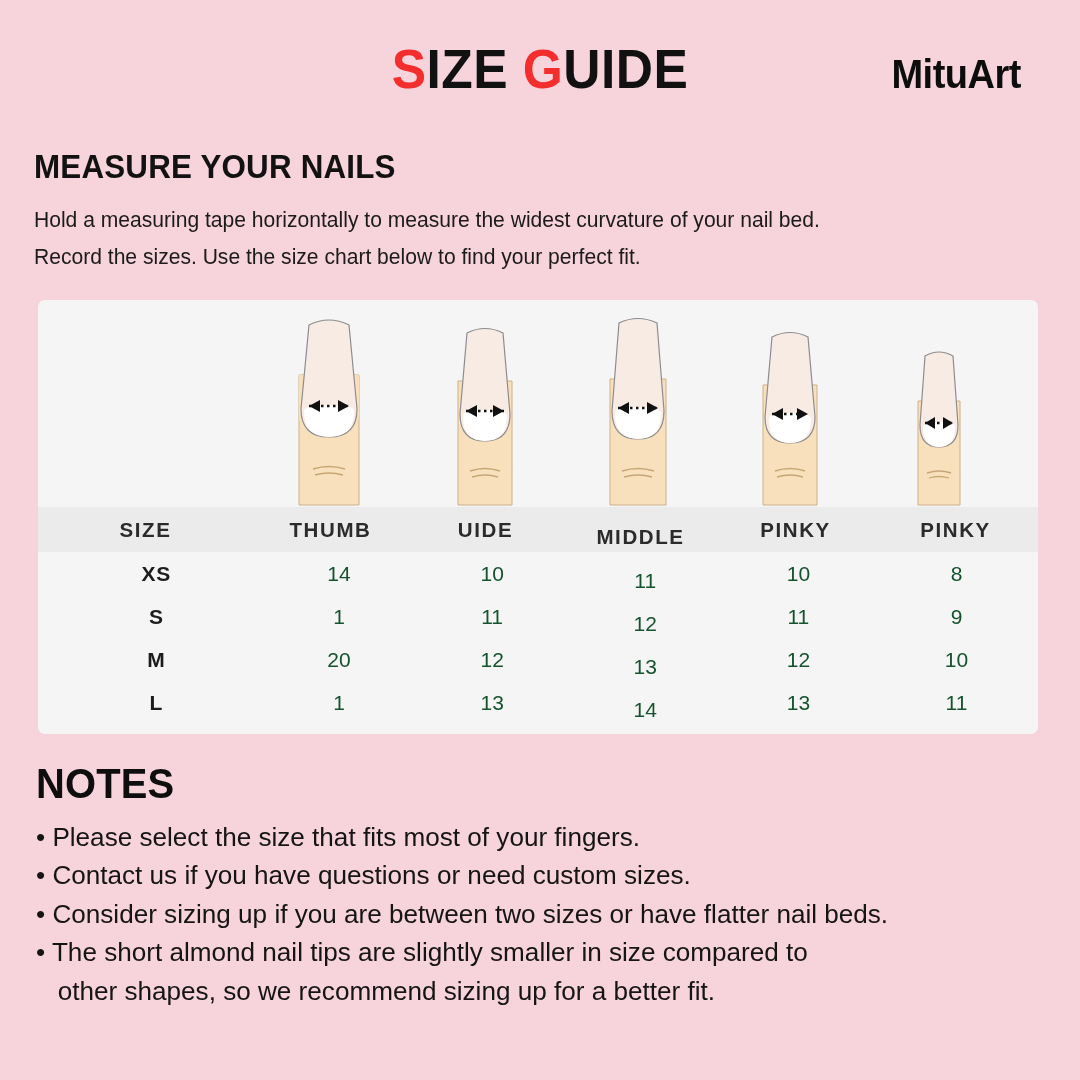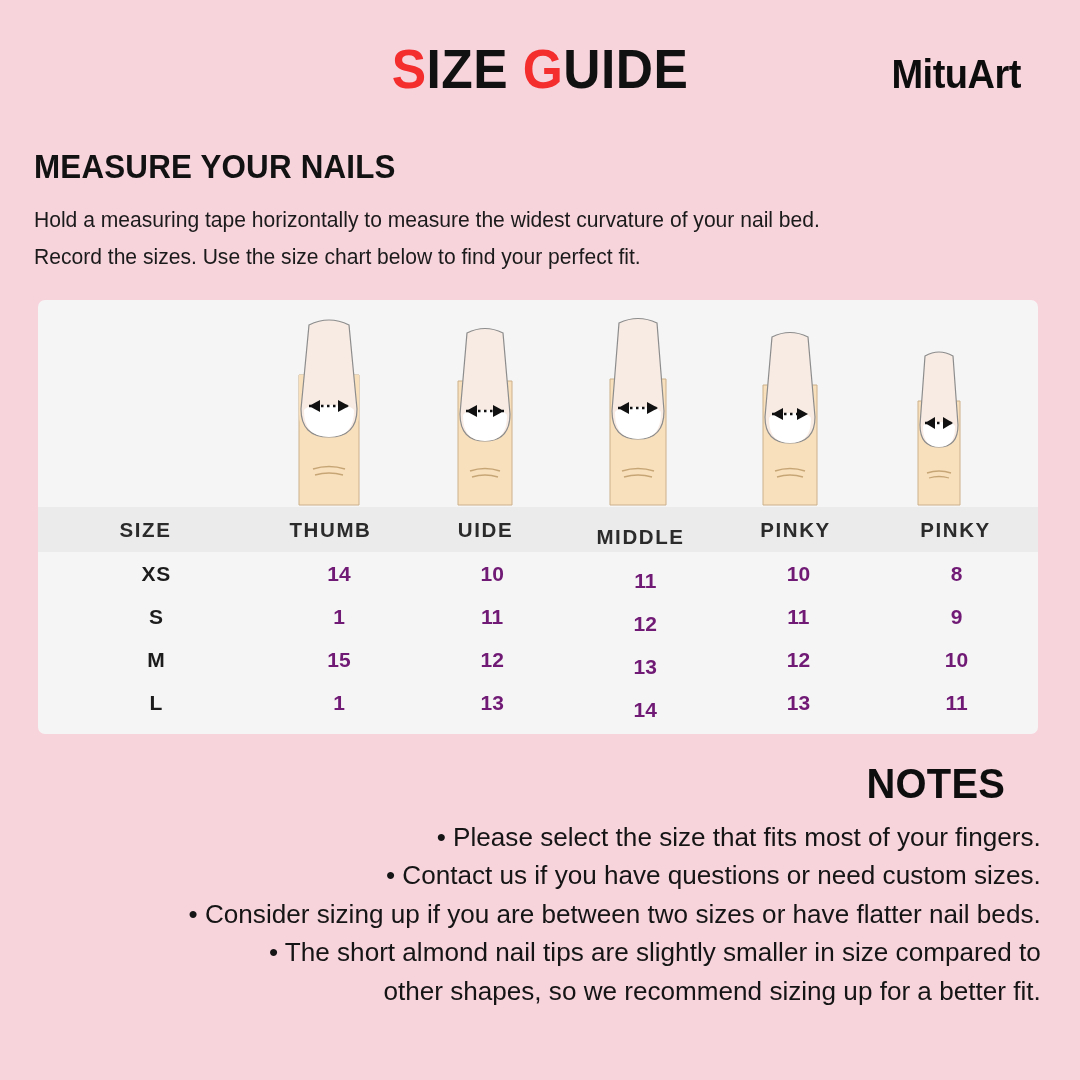--- a/index.html
+++ b/index.html
@@ -117,22 +117,22 @@
     padding-left: 12px;
   }
   .trow {
     display: flex;
     align-items: center;
     height: 43px;
   }
   .cell {
     text-align: center;
     font-size: 21px;
-    color: #701a75;
-    font-weight: 700;
+    color: #14532d;
+    font-weight: 400;
   }
   .thead .cell {
     font-weight: 700;
     font-size: 20.5px;
     color: #2b2b2b;
     letter-spacing: 1.6px;
   }
   .trow .cell.size-cell {
     font-weight: 700;
     color: #1c1c1c;
@@ -145,21 +145,20 @@
   .c3 { width: 155px; margin-top: 14px; }
   .c4 { width: 155px; }
   .c5 { width: 165px; }
 
   
   .notes {
     position: absolute;
     left: 36px;
     top: 760px;
     width: 1020px;
-    text-align: right;
   }
   .notes h2 {
     margin: 0 0 10px 0;
     font-size: 42px;
     font-weight: 700;
     color: #0e0e0e;
     letter-spacing: 0.2px;
     transform: scaleX(0.95);
     transform-origin: left center;
   }
@@ -290,21 +289,21 @@
     <div class="trow">
       <div class="cell c0 size-cell">S</div>
       <div class="cell c1">1</div>
       <div class="cell c2">11</div>
       <div class="cell c3">12</div>
       <div class="cell c4">11</div>
       <div class="cell c5">9</div>
     </div>
     <div class="trow">
       <div class="cell c0 size-cell">M</div>
-      <div class="cell c1">15</div>
+      <div class="cell c1">20</div>
       <div class="cell c2">12</div>
       <div class="cell c3">13</div>
       <div class="cell c4">12</div>
       <div class="cell c5">10</div>
     </div>
     <div class="trow">
       <div class="cell c0 size-cell">L</div>
       <div class="cell c1">1</div>
       <div class="cell c2">13</div>
       <div class="cell c3">14</div>

